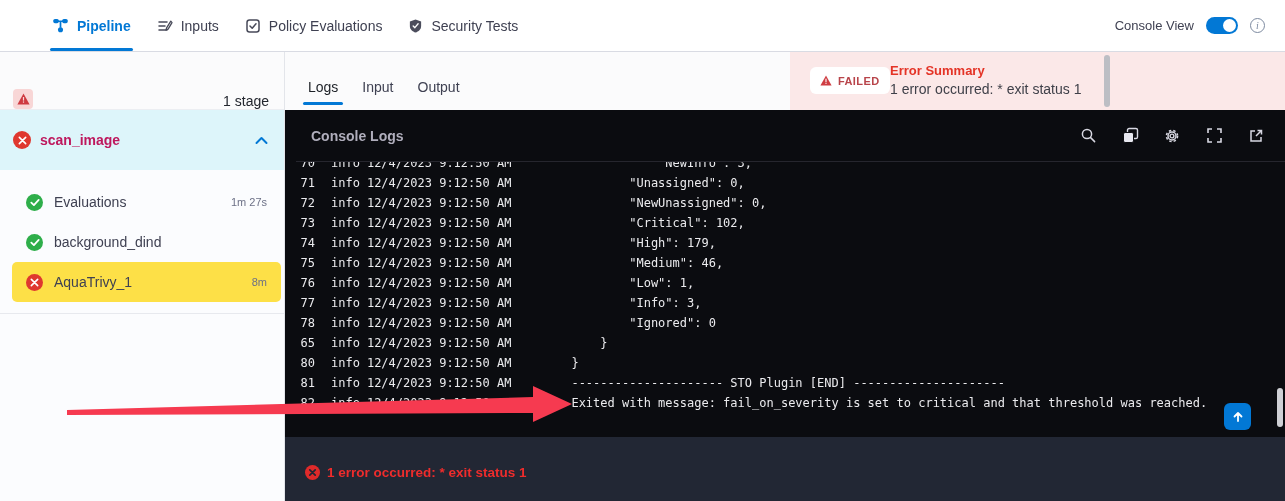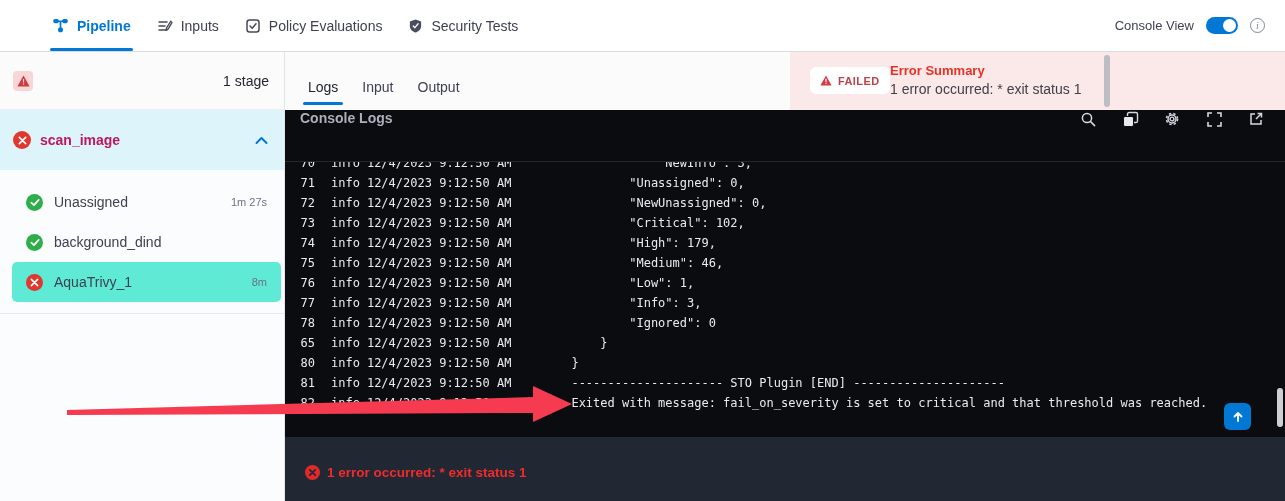--- a/index.html
+++ b/index.html
@@ -19,32 +19,32 @@
   .nav-right { margin-left:auto; display:flex; align-items:center; gap:12px; padding-right:20px; }
   .cv-label { font-size:13px; color:#3f4152; }
   .toggle { width:32px; height:17px; border-radius:9px; background:#0278d5; position:relative; cursor:pointer; }
   .toggle .knob { position:absolute; right:2px; top:2px; width:13px; height:13px; border-radius:50%; background:#fff; }
   .info-icon { width:15px; height:15px; border-radius:50%; border:1.5px solid #7d8aa0; color:#7d8aa0;
                font-size:10px; display:flex; align-items:center; justify-content:center; font-family:"Liberation Serif",serif; font-style:italic; }
 
   
   .sidebar { position:absolute; left:0; top:52px; width:285px; height:449px; background:#fbfcfe;
              border-right:1px solid #e3e5ea; }
-  .sb-head { height:58px; display:flex; align-items:center; justify-content:space-between;
+  .sb-head { height:58px; display:flex; align-items:flex-end; justify-content:space-between;
              padding:0 15px 0 13px; border-bottom:1px solid #eceef2; background:#fbfbfc; }
   .warn-badge { width:20px; height:20px; border-radius:4px; background:#f8d6d6; display:flex;
                 align-items:center; justify-content:center; }
   .stage-count { font-size:14px; color:#23262e; }
   .stage-row { height:60px; background:#ddf5fa; display:flex; align-items:center; gap:9px;
                padding:0 16px 0 13px; cursor:pointer; }
   .stage-name { font-size:14px; font-weight:bold; color:#be185d; flex:1; }
   .steps { margin-top:12px; }
   .step-row { height:40px; margin:0 3px 0 12px; display:flex; align-items:center; gap:11px;
               padding:0 14px; border-radius:5px; cursor:pointer; }
-  .step-row.selected { background:#5eead4; }
+  .step-row.selected { background:#fde047; }
   .step-name { font-size:14px; color:#3f4152; flex:1; }
   .step-dur { font-size:11px; color:#6c7086; }
   .steps-divider { margin-top:11px; border-bottom:1px solid #e7e9ee; }
   .status-dot { width:17px; height:17px; border-radius:50%; display:flex; align-items:center;
                 justify-content:center; flex:0 0 auto; }
   .status-dot.lg { width:18px; height:18px; }
   .status-success { background:#2eae4a; }
   .status-failed { background:#df382f; }
 
   
@@ -59,21 +59,21 @@
   .err-banner { position:absolute; left:790px; top:52px; width:565px; height:58px; background:#fbe8e8; }
   .failed-pill { position:absolute; left:20px; top:15px; height:27px; padding:0 10px; background:#fff;
                  border-radius:6px; display:flex; align-items:center; gap:6px; }
   .failed-txt { font-size:11px; font-weight:bold; color:#b8444a; letter-spacing:.4px; }
   .err-title { position:absolute; left:100px; top:11px; font-size:13px; font-weight:bold; color:#e43326; }
   .err-msg { position:absolute; left:100px; top:29px; font-size:14px; color:#3f4049; }
   .err-scrollbar { position:absolute; left:314px; top:3px; width:6px; height:52px; border-radius:3px; background:#bcbec4; }
 
   
   .console { position:absolute; left:285px; top:110px; width:1000px; height:327px; background:#0b0c10; }
-  .console-head { height:52px; display:flex; align-items:flex-start; border-bottom:1px solid #26262e; padding:0 20px 0 15px; }
+  .console-head { height:52px; display:flex; align-items:center; border-bottom:1px solid #26262e; padding:0 20px 0 15px;margin-left:11px; }
   .console-title { font-size:14px; font-weight:bold; color:#b0aebc; }
   .console-tools { margin-left:auto; display:flex; align-items:center; gap:24px; }
   .tool-icon { width:18px; height:18px; color:#d8d8e2; display:flex; align-items:center; justify-content:center; cursor:pointer; }
   .console-body { position:absolute; left:0; right:0; top:52px; bottom:0; overflow:hidden; }
   .log-lines { margin-top:-9px; font-family:"DejaVu Sans Mono","Liberation Mono",monospace;
                font-size:12px; line-height:20px; color:#ebebee; }
   .log-line { height:20px; display:flex; white-space:pre; }
   .log-line .ln  { display:inline-block; width:15px; margin-left:15px; text-align:right; flex:0 0 auto; }
   .log-line .lvl { display:inline-block; margin-left:16px; flex:0 0 auto; }
   .log-line .ts  { display:inline-block; margin-left:7px; flex:0 0 auto; }
@@ -170,21 +170,21 @@
         </svg>
     </span>
   </div>
   <div class="steps" id="steps">
       <div class="step-row">
         <span class="status-dot status-success">
           <svg width="10" height="9" viewBox="0 0 10 9">
             <path d="M1.3 4.6 L3.9 7.1 L8.7 1.9" fill="none" stroke="#fff" stroke-width="1.8" stroke-linecap="round" stroke-linejoin="round"></path>
           </svg>
         </span>
-        <span class="step-name">Unassigned</span>
+        <span class="step-name">Evaluations</span>
         <span class="step-dur">1m 27s</span>
       </div>
       <div class="step-row">
         <span class="status-dot status-success">
           <svg width="10" height="9" viewBox="0 0 10 9">
             <path d="M1.3 4.6 L3.9 7.1 L8.7 1.9" fill="none" stroke="#fff" stroke-width="1.8" stroke-linecap="round" stroke-linejoin="round"></path>
           </svg>
         </span>
         <span class="step-name">background_dind</span>
         <span class="step-dur"></span>

